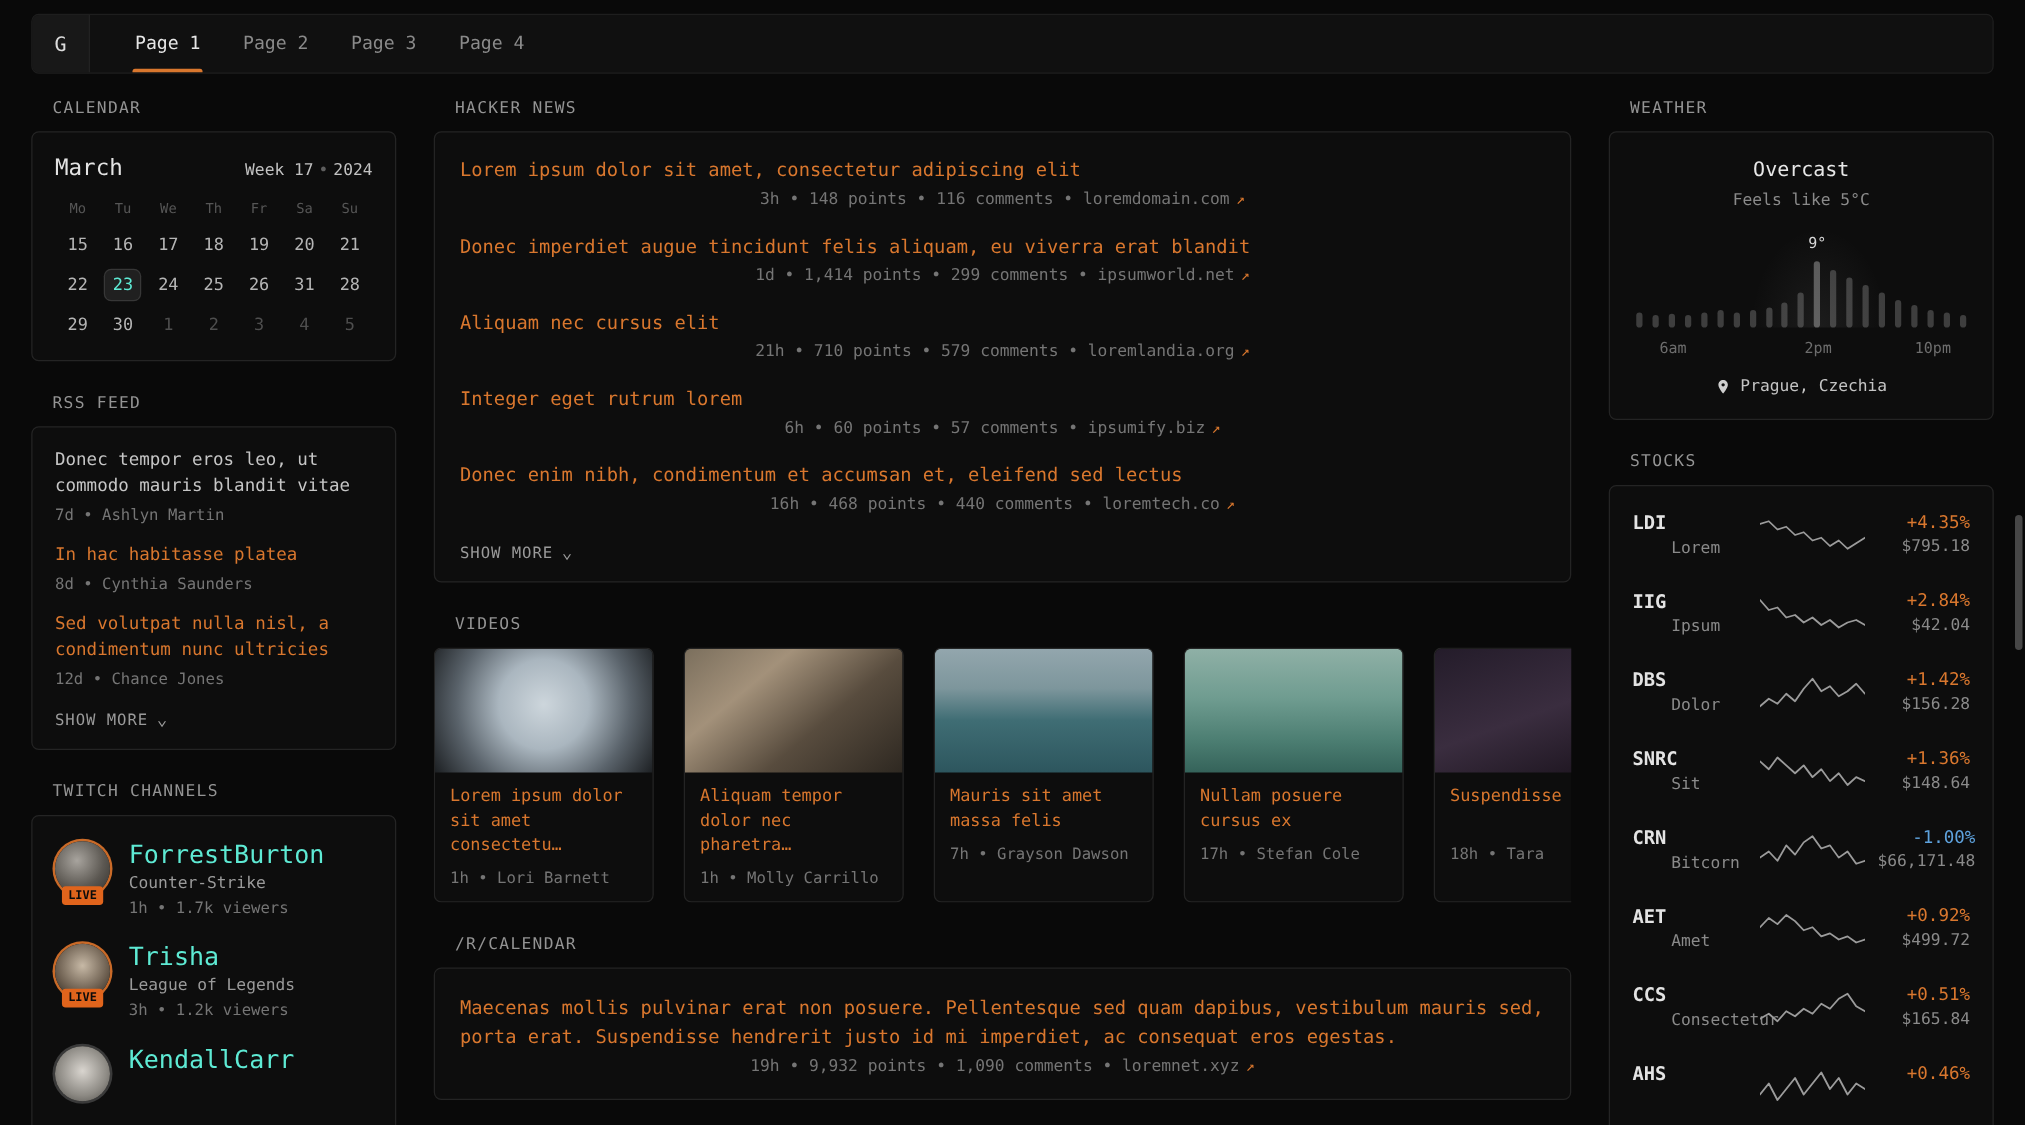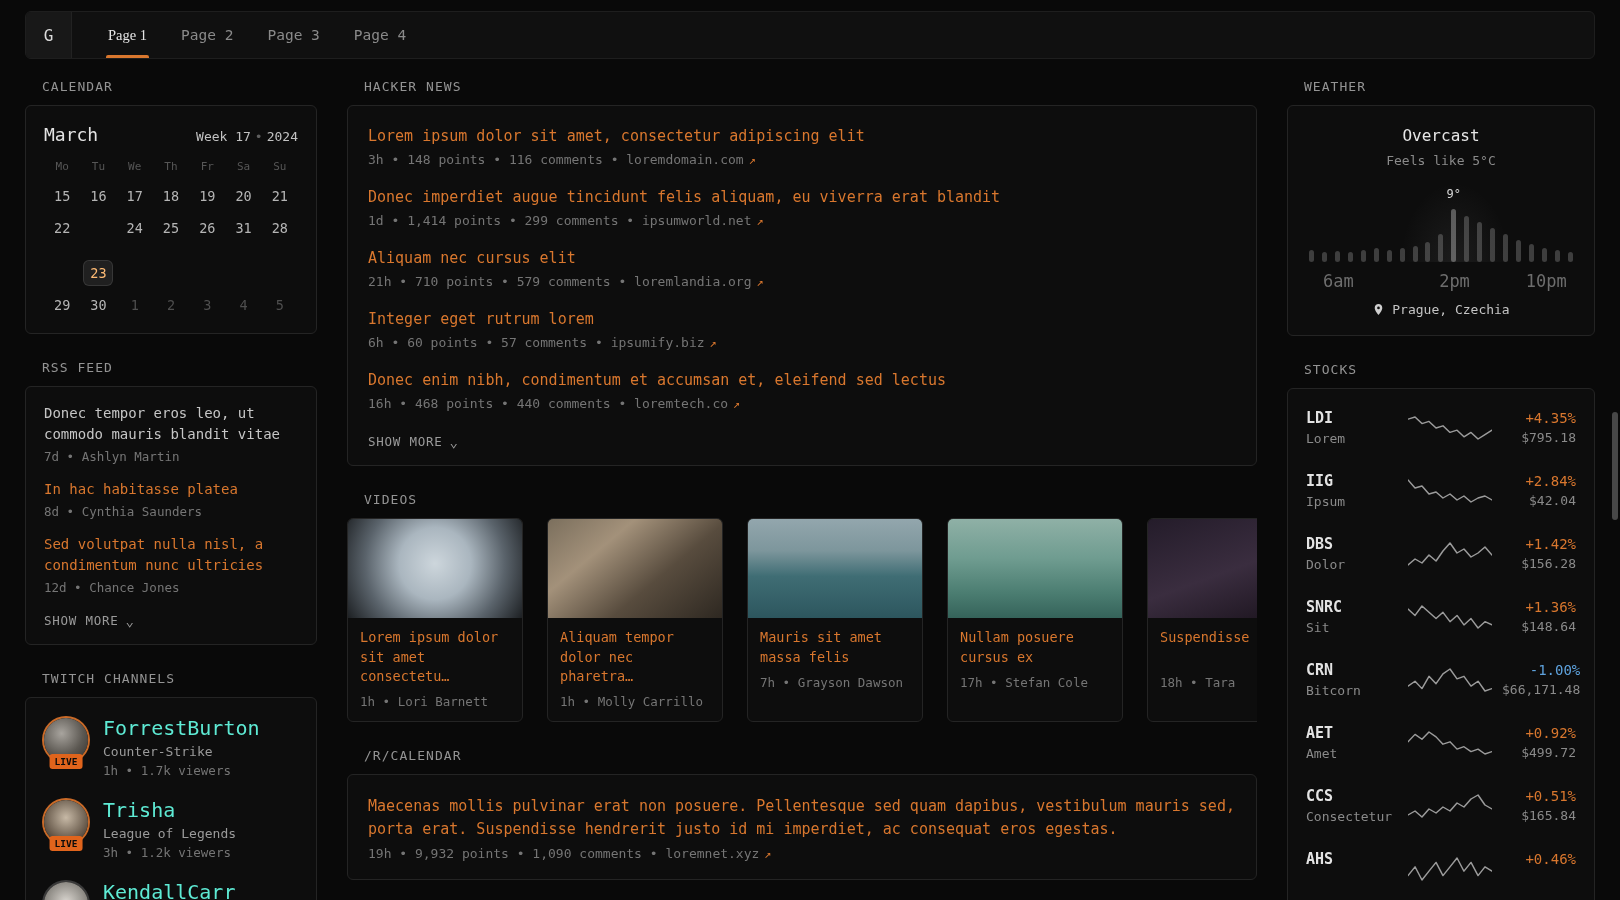--- a/index.html
+++ b/index.html
@@ -13,21 +13,21 @@
   a { text-decoration:none; }
 
   
   .topbar { display:flex; align-items:stretch; height:48px; margin:11px 25px 0;
             background:#101010; border:1px solid #1e1e1e; border-radius:6px; overflow:hidden; }
   .logo { width:46px; display:flex; align-items:center; justify-content:center;
           background:#181818; color:#dcdcdc; font-size:16px; border-right:1px solid #222; cursor:pointer; }
   .tabs { display:flex; margin-left:22px; gap:6px; }
   .tab { display:flex; align-items:center; padding:0 14px; color:#8a8a8a; font-size:14.5px;
          cursor:pointer; position:relative; }
-  .tab.active { color:#e6e6e6;font-family:Liberation Serif, serif; }
+  .tab.active { color:#e6e6e6; }
   .tab.active::after { content:""; position:absolute; left:12px; right:12px; bottom:0;
                        height:3px; background:#d9772e; border-radius:2px 2px 0 0; }
 
   
   .columns { display:flex; gap:30px; padding:20px 25px 0; align-items:flex-start; }
   .col { min-width:0; }
   .col-left  { width:292px; flex:none; }
   .col-mid   { flex:1; }
   .col-right { width:308px; flex:none; }
   .section-group + .section-group { margin-top:26px; }
@@ -38,21 +38,21 @@
   
   .calendar { padding:18px 18px 16px; }
   .cal-header { display:flex; justify-content:space-between; align-items:baseline; margin-bottom:15px; }
   .cal-month { font-size:18px; color:#e3e3e3; }
   .cal-week  { font-size:13px; color:#c2c2c2; }
   .cal-week .dot { color:#5e5e5e; margin:0 4px; }
   .cal-grid { display:grid; grid-template-columns:repeat(7,1fr); row-gap:8px; text-align:center; }
   .cal-dow { font-size:11px; color:#565656; padding-bottom:3px; }
   .cal-day { font-size:13.5px; color:#b5b5b5; height:24px; line-height:24px;
              width:28px; justify-self:center; border-radius:5px; cursor:default; }
-  .cal-day.selected { background:#202020; box-shadow:0 0 0 1px #373737; color:#fdba74;margin-top:45px; }
+  .cal-day.selected { background:#202020; box-shadow:0 0 0 1px #373737; color:#5eead4; }
   .cal-day.dim { color:#4e4e4e; }
 
   
   .rss { padding:16px 18px 14px; }
   .rss-item { margin-bottom:15px; }
   .rss-title { display:block; font-size:14px; line-height:1.5; color:#c6c6c6; cursor:pointer; }
   .rss-item.highlighted .rss-title { color:#d9772e; }
   .item-meta { font-size:12.5px; color:#757575; margin-top:4px; }
   .show-more { background:none; border:none; color:#9a9a9a; font:inherit; font-size:12.5px;
                letter-spacing:0.06em; cursor:pointer; display:flex; align-items:center; gap:7px; padding:3px 0 2px; }
@@ -70,21 +70,21 @@
   .live-badge { position:absolute; left:50%; transform:translateX(-50%); bottom:-7px;
                 background:#e0641c; color:#0b0b0b; font-size:9.5px; font-weight:bold;
                 padding:2px 5px; border-radius:3px; }
   .tw-name { font-size:20px; color:#5eead4; cursor:pointer; display:block; }
   .tw-game { font-size:13px; color:#9a9a9a; margin-top:4px; }
 
   
   .hn { padding:20px 20px 14px; }
   .hn-item { margin-bottom:20px; }
   .hn-title { display:block; font-size:15px; color:#d9772e; cursor:pointer; line-height:1.4; }
-  .hn-meta { font-size:13px; color:#757575; margin-top:5px; }
+  .hn-meta { font-size:13px; color:#757575; margin-top:5px;text-align:center; }
   .domain { color:#757575; cursor:pointer; }
   .ext-arrow { color:#d9772e; margin-left:5px; font-size:12px; }
   .subreddit { padding:20px 20px 18px; }
   .sr-title { display:block; font-size:15px; color:#d9772e; line-height:1.55; cursor:pointer; }
 
   
   .videos-row { display:flex; gap:24px; overflow:hidden; }
   .video-card { flex:none; width:176px; background:#0d0d0d; border:1px solid #242424;
                 border-radius:6px; overflow:hidden; cursor:pointer; }
   .thumb { width:100%; height:99px; }
@@ -103,33 +103,33 @@
   .w-feels { font-size:13px; color:#8a8a8a; margin-top:8px; }
   .w-chart { position:relative; margin-top:36px; height:58px; }
   .w-glow { position:absolute; left:55%; bottom:0; width:110px; height:80px; transform:translateX(-50%);
             background:radial-gradient(ellipse at 50% 100%, rgba(210,210,210,0.08), transparent 70%);
             pointer-events:none; }
   .w-peak { position:absolute; top:-17px; transform:translateX(-50%); font-size:12px; color:#d8d8d8; }
   .w-bars { display:flex; align-items:flex-end; justify-content:space-between; height:100%; padding:0 3px; }
   .wbar { width:5px; background:#3e3e3e; border-radius:2.5px; }
   .wbar.peak { background:#585858; }
   .w-times { position:relative; height:15px; margin-top:9px; }
-  .w-time { position:absolute; transform:translateX(-50%); font-size:17px; color:#6d6d6d; }
+  .w-time { position:absolute; transform:translateX(-50%); font-size:12px; color:#6d6d6d; }
   .w-time:nth-child(1) { left:12%; }
   .w-time:nth-child(2) { left:55%; }
   .w-time:nth-child(3) { left:89%; }
   .w-loc { margin-top:16px; display:flex; justify-content:center; align-items:center; gap:7px;
            font-size:13px; color:#c4c4c4; }
 
   
   .stocks { padding:7px 16px; }
   .stock-row { display:flex; align-items:center; padding:13px 2px; gap:10px; }
   .stock-id { width:92px; flex:none; }
   .stock-symbol { font-size:15px; font-weight:bold; color:#e3e3e3; }
-  .stock-name { font-size:13px; color:#8a8a8a; margin-top:4px; min-height:15px; }
+  .stock-name { font-size:13px; color:#8a8a8a; margin-top:4px; min-height:15px;margin-left:31px; }
   .spark { width:84px; height:30px; flex:none; }
   .spark polyline { fill:none; stroke:#9b9b9b; stroke-width:1.4; stroke-linejoin:round; stroke-linecap:round; }
   .stock-values { flex:1; text-align:right; }
   .stock-change { font-size:14px; }
   .stock-row.up .stock-change { color:#d9772e; }
   .stock-row.down .stock-change { color:#5ea2dd; }
   .stock-price { font-size:13px; color:#8a8a8a; margin-top:4px; min-height:15px; }
 
   
   .scrollbar-thumb { position:fixed; right:2px; top:412px; width:6px; height:108px;

